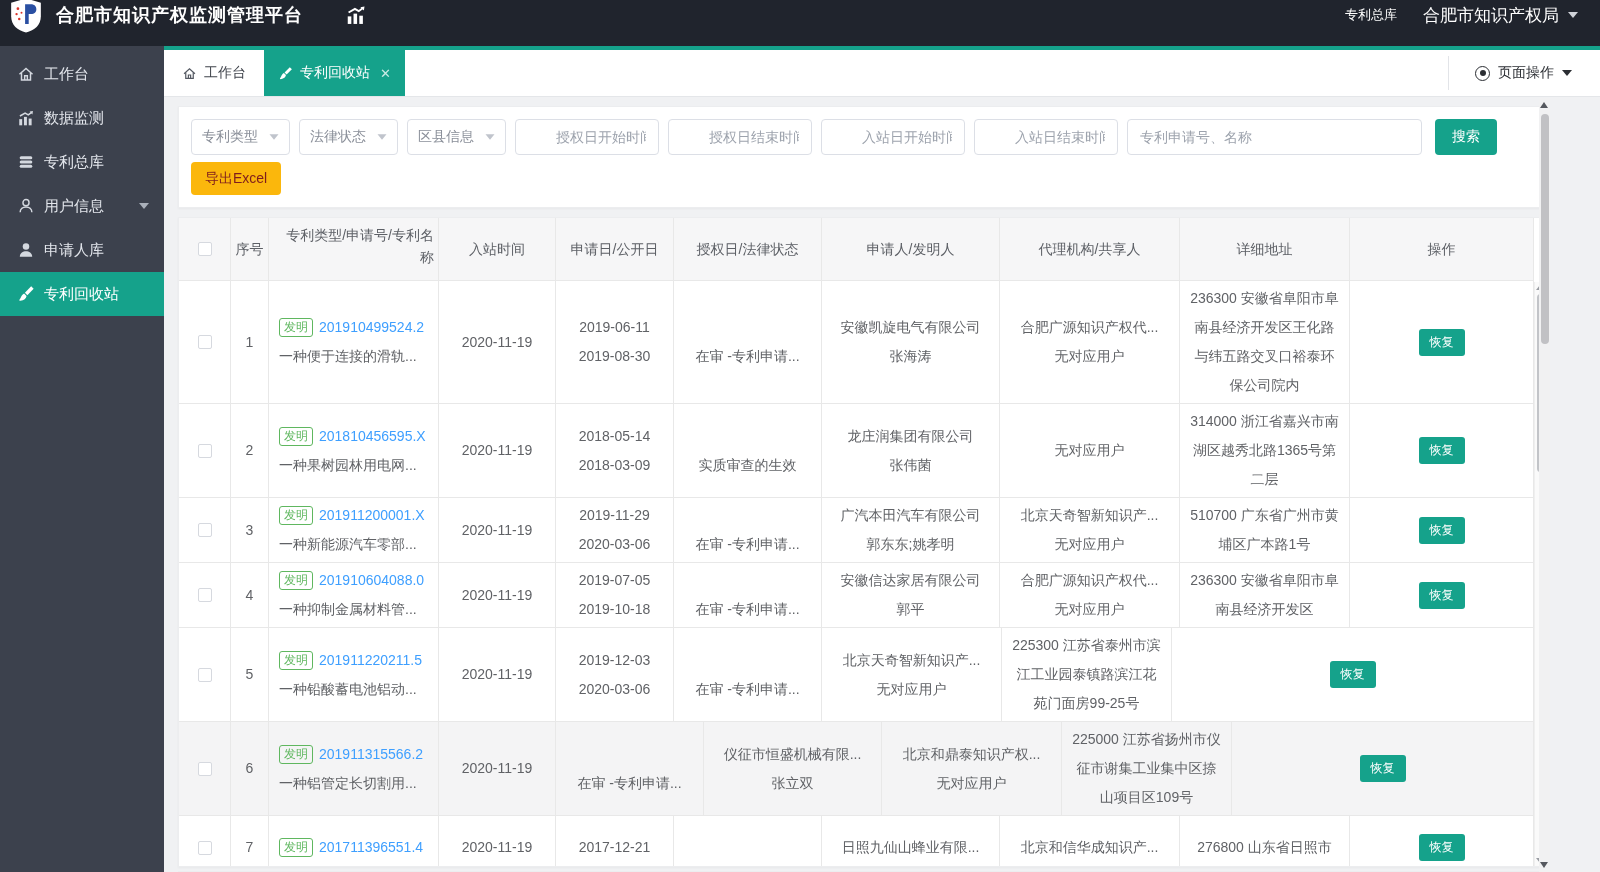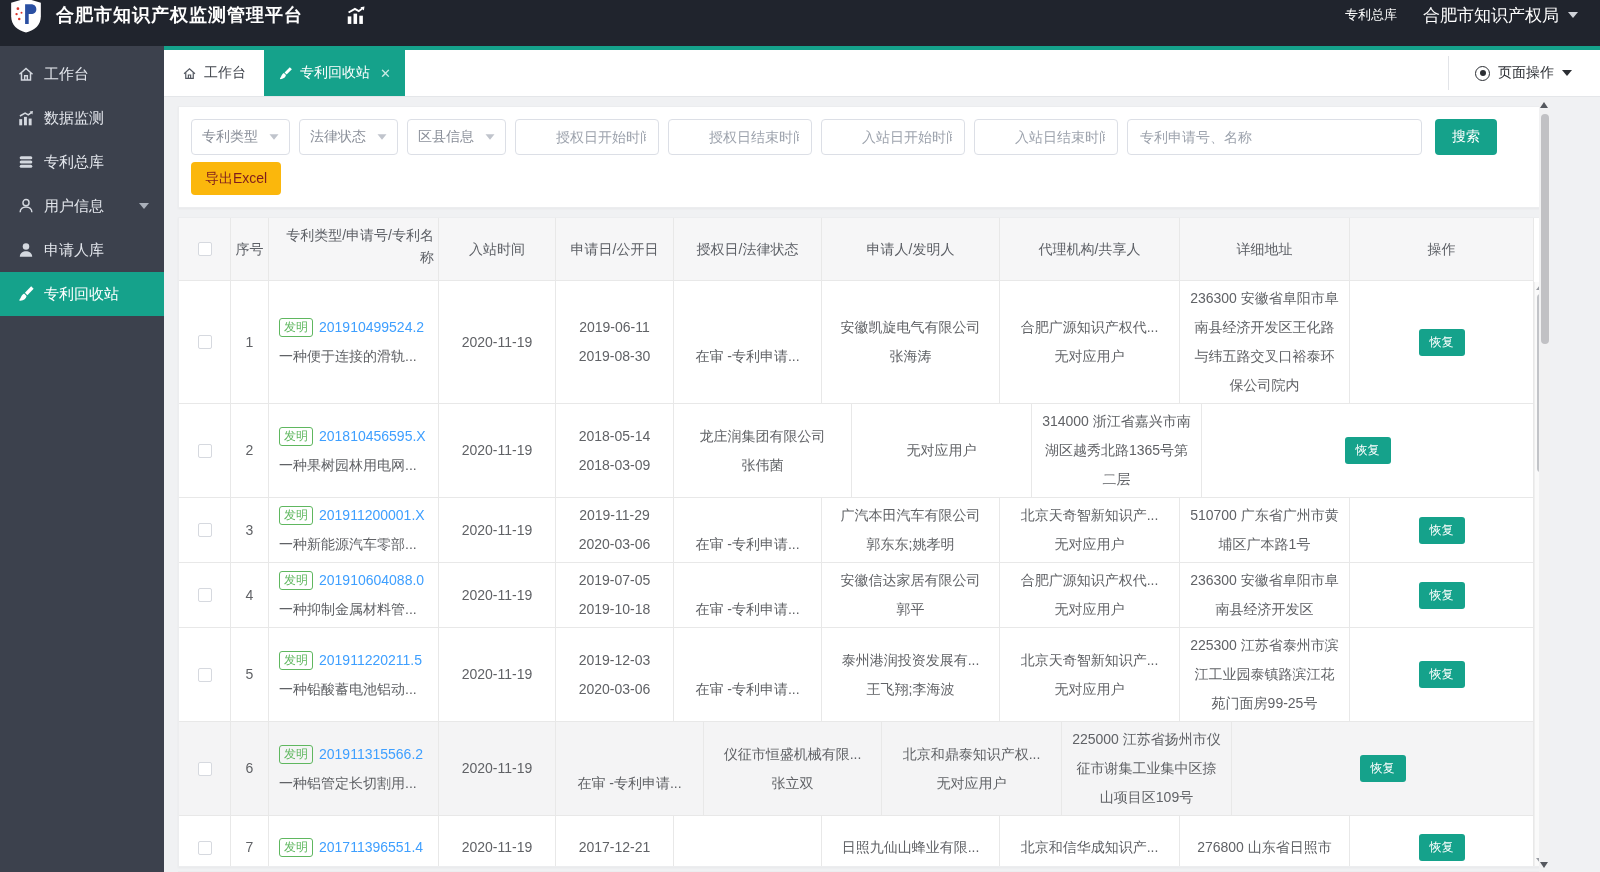--- a/index.html
+++ b/index.html
@@ -330,20 +330,24 @@
                   <div class="pline"><span class="badge">发明</span><a class="plink">201810456595.X</a></div>
                   <div class="pname">一种果树园林用电网...</div>
                 </div>
                 <div class="td c-entry">
                   <div>2020-11-19</div>
                 </div>
                 <div class="td c-dates">
                   <div>2018-05-14</div>
                   <div>2018-03-09</div>
                 </div>
+                <div class="td c-status">
+                  <div class="status-top"></div>
+                  <div>实质审查的生效</div>
+                </div>
                 <div class="td c-appl">
                   <div>龙庄润集团有限公司</div>
                   <div>张伟菌</div>
                 </div>
                 <div class="td c-agency">
                   <div>无对应用户</div>
                 </div>
                 <div class="td c-addr">
                   <div class="addr">314000 浙江省嘉兴市南湖区越秀北路1365号第二层</div>
                 </div>
@@ -439,24 +443,20 @@
                 <div class="td c-entry">
                   <div>2020-11-19</div>
                 </div>
                 <div class="td c-dates">
                   <div>2019-12-03</div>
                   <div>2020-03-06</div>
                 </div>
                 <div class="td c-status">
                   <div class="status-top"></div>
                   <div>在审 -专利申请...</div>
-                </div>
-                <div class="td c-appl">
-                  <div>泰州港润投资发展有...</div>
-                  <div>王飞翔;李海波</div>
                 </div>
                 <div class="td c-agency">
                   <div>北京天奇智新知识产...</div>
                   <div>无对应用户</div>
                 </div>
                 <div class="td c-addr">
                   <div class="addr">225300 江苏省泰州市滨江工业园泰镇路滨江花苑门面房99-25号</div>
                 </div>
                 <div class="td c-op">
                   <button class="restore-btn">恢复</button>

